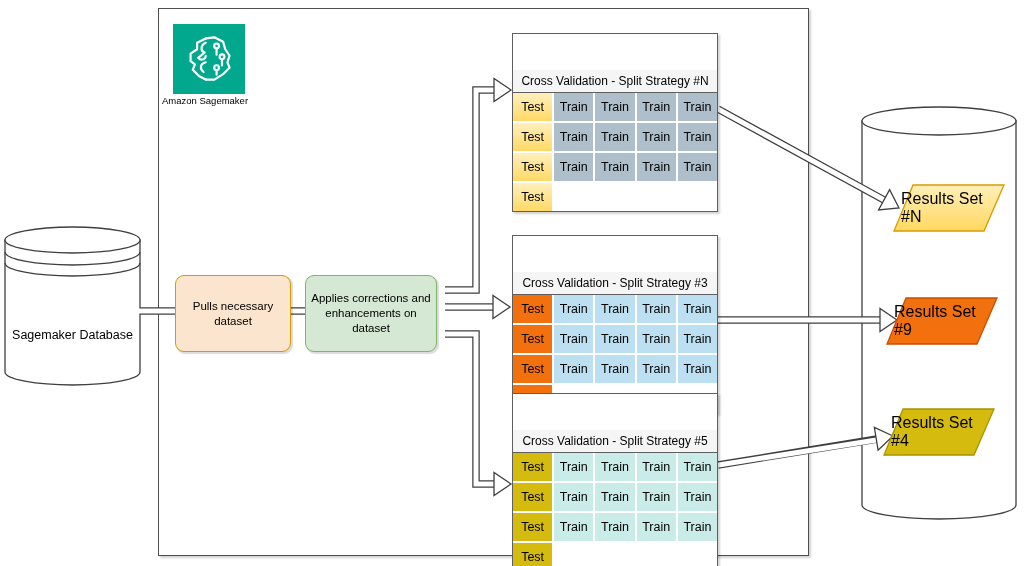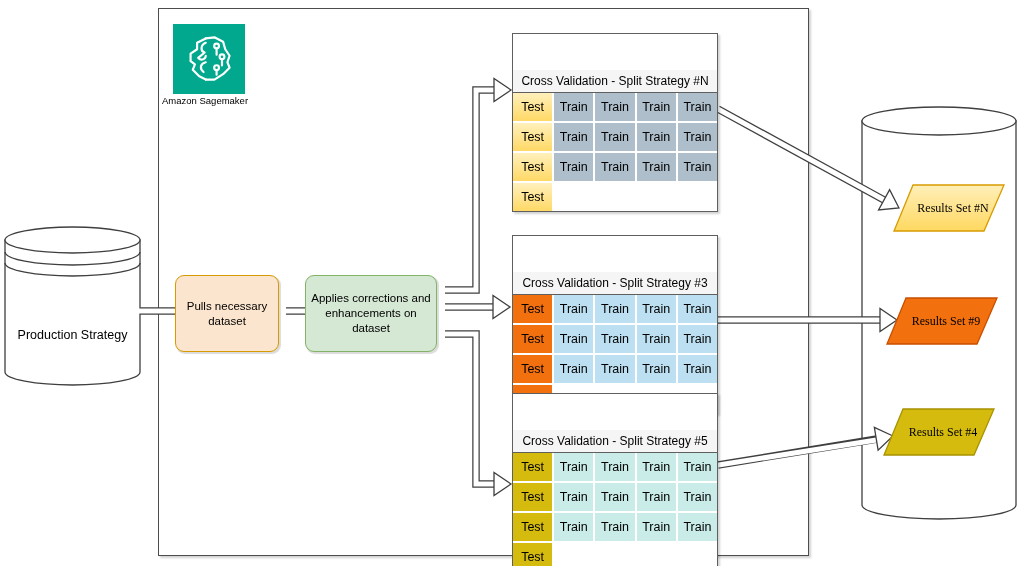--- a/index.html
+++ b/index.html
@@ -8,21 +8,21 @@
   .container-rect{position:absolute;left:158px;top:8px;width:651px;height:548px;
           border:1px solid #4d4d4d;background:#fff;box-shadow:2px 2px 2px rgba(0,0,0,.18);box-sizing:border-box;}
   svg.wires{position:absolute;left:0;top:0;pointer-events:none;}
   .logo{position:absolute;left:173px;top:24px;width:72px;height:70px;background:#01A88D;
         display:flex;align-items:center;justify-content:center;}
   .logo-label{position:absolute;left:162px;top:95px;font-size:9.5px;}
   .db-label{position:absolute;left:4px;top:328px;width:137px;text-align:center;font-size:12.5px;}
   .process{position:absolute;border-radius:9px;display:flex;align-items:center;justify-content:center;
         text-align:center;font-size:11.5px;line-height:1.3;padding:4px;box-sizing:border-box;
         box-shadow:1.5px 1.5px 1px rgba(0,0,0,.14);}
-  .process.pull{left:175px;top:275px;width:104px;height:77px;background:#FCE5CE;border:1.5px solid #D79B00;justify-content:center;}
+  .process.pull{left:175px;top:275px;width:116px;height:77px;background:#FCE5CE;border:1.5px solid #D79B00;justify-content:center;}
   .process.apply{left:305px;top:275px;width:132px;height:77px;background:#D5E8D4;border:1.5px solid #82B366;}
   .cvtable{position:absolute;width:206px;background:#fff;border:1px solid #5f5f5f;
         box-shadow:2px 2px 2px rgba(0,0,0,.18);box-sizing:border-box;}
   .cvhead{height:22px;background:#F5F5F5;border-bottom:1px solid #5f5f5f;
         display:flex;align-items:center;justify-content:center;font-size:12px;margin-top:36px;}
   .cvgrid{display:grid;grid-template-columns:repeat(5,1fr);gap:2px;background:#fff;}
   .cell{height:28px;display:flex;align-items:center;justify-content:center;font-size:12.5px;}
   .tN .cell{background:#AEBFCB;}
   .tN .cell.test{background:linear-gradient(#FFF0BC,#FFD966);}
   .t2 .cell{background:#BCE0F2;}
@@ -30,21 +30,21 @@
   .t1 .cell{background:#C9ECE8;}
   .t1 .cell.test{background:#D5BB0D;}
   .pos-tn{left:512px;top:33px;}
   .pos-t2{left:512px;top:235px;}
   .pos-t1{left:512px;top:393px;}
   .ellipsis{position:absolute;left:575px;top:172px;width:90px;text-align:center;
         font-size:30px;font-weight:bold;letter-spacing:9px;}
   .result{position:absolute;width:112px;height:48px;}
   .result svg{position:absolute;left:0;top:0;overflow:visible;}
   .result span{position:absolute;left:0;top:0;right:0;bottom:0;display:flex;align-items:center;
-        justify-content:center;font-size:12px;padding-left:8px;font-family:Liberation Serif, serif;}
+        justify-content:center;font-size:16px;padding-left:8px;}
   .pos-rn{left:893px;top:184px;}
   .pos-r2{left:886px;top:297px;}
   .pos-r1{left:883px;top:408px;}
 </style>
 </head>
 <body>
 
 <div class="canvas">
 
   <div class="container-rect"></div>
@@ -115,21 +115,21 @@
         <path d="M21 27 C16 28 15 33 19 36"></path>
         <circle cx="31" cy="12" r="2.2"></circle>
         <circle cx="36" cy="22" r="2.2"></circle>
         <circle cx="31" cy="32" r="2.2"></circle>
         <path d="M31 14.5 V20 M36 24.5 V30 M31 34.5 V38.5"></path>
       </g>
     </svg>
   </div>
   <div class="logo-label">Amazon Sagemaker</div>
 
-  <div class="db-label">Production Strategy</div>
+  <div class="db-label">Sagemaker Database</div>
 
   <div class="process pull">
     <span>Pulls necessary dataset</span>
   </div>
   <div class="process apply">
     <span>Applies corrections and enhancements on dataset</span>
   </div>
 
   <div class="ellipsis">...</div>
 

